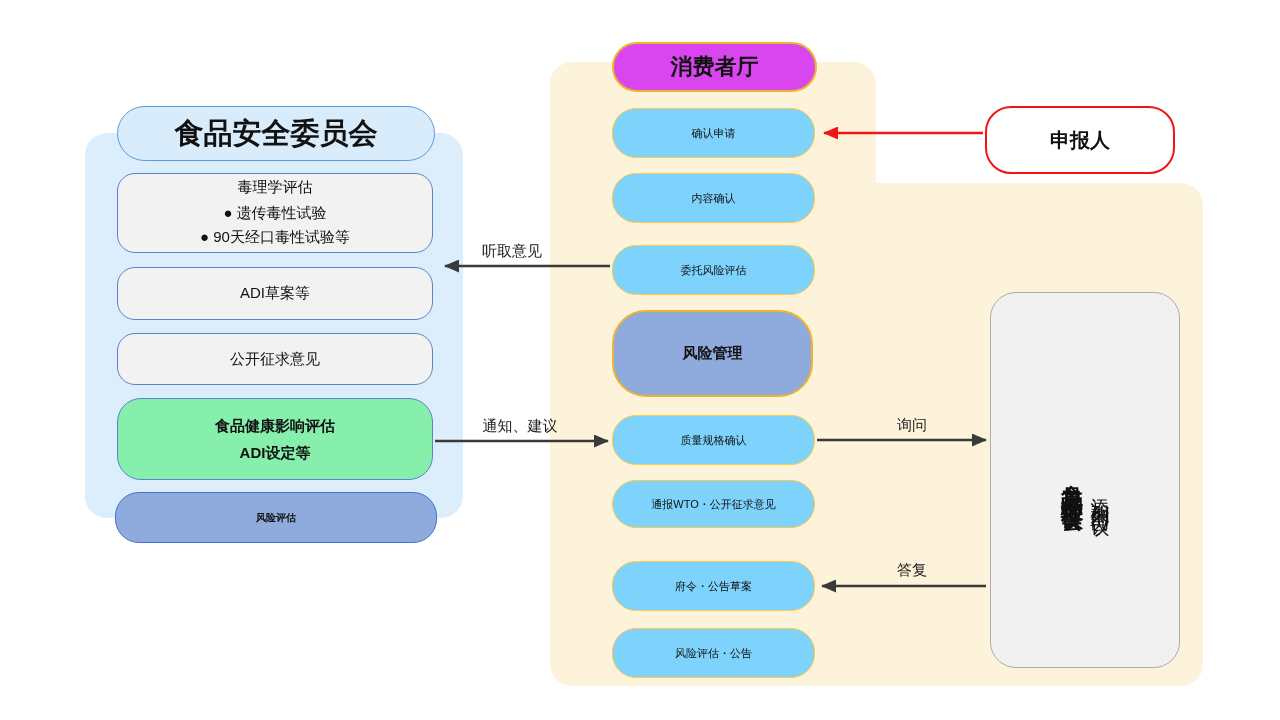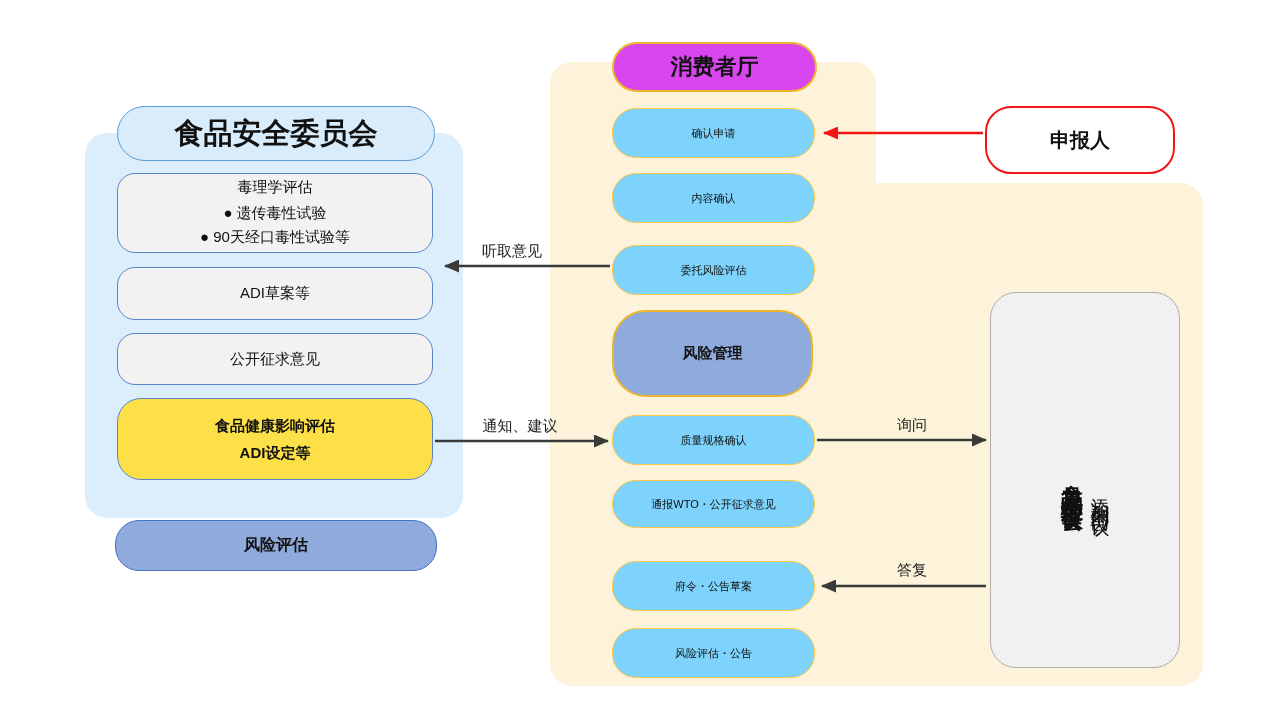--- a/index.html
+++ b/index.html
@@ -12,22 +12,22 @@
     display:flex;align-items:center;justify-content:center;text-align:center;
     box-sizing:border-box;
   }
   .col{flex-direction:column;}
   
   .left-container{background:#DCEEFB;border-radius:22px;}
   .cream{background:#FCF3DA;}
   
   .left-title{background:#D8ECFB;border:1.5px solid #5B9BD5;border-radius:28px;font-size:29px;font-weight:bold;}
   .gray-box{background:#F2F2F2;border:1.4px solid #5B84C8;border-radius:18px;font-size:15px;}
-  .yellow-box{background:#fde047;border:1.4px solid #5B84C8;border-radius:24px;font-size:15px;font-weight:bold;line-height:1.8;}
-  .blue-pill{background:#8FAADC;border:1.6px solid #4472C4;border-radius:24px;font-size:16px;font-weight:bold;margin-top:28px;}
+  .yellow-box{background:#86efac;border:1.4px solid #5B84C8;border-radius:24px;font-size:15px;font-weight:bold;line-height:1.8;}
+  .blue-pill{background:#8FAADC;border:1.6px solid #4472C4;border-radius:24px;font-size:10px;font-weight:bold;}
   
   .gold-title{background:#d946ef;border:2px solid #EDB52E;border-radius:25px;font-size:22px;font-weight:bold;justify-content:center;}
   .white-box{background:#7dd3fc;border:1.6px solid #FFC845;border-radius:24px;font-size:11px;}
   .blue-gold{background:#8FAADC;border:2px solid #EDB52E;border-radius:34px;font-size:15px;font-weight:bold;}
   
   .declarant-box{background:#FFFFFF;border:2px solid #F21515;border-radius:26px;font-size:20px;font-weight:bold;}
   .council-box{background:#F1F1F1;border:1.5px solid #ADADAD;border-radius:26px;}
   .v-text{writing-mode:vertical-rl;text-orientation:upright;letter-spacing:3px;}
   .council-main{font-size:22px;font-weight:bold;}
   .council-sub{font-size:19px;margin-top:26px;}

